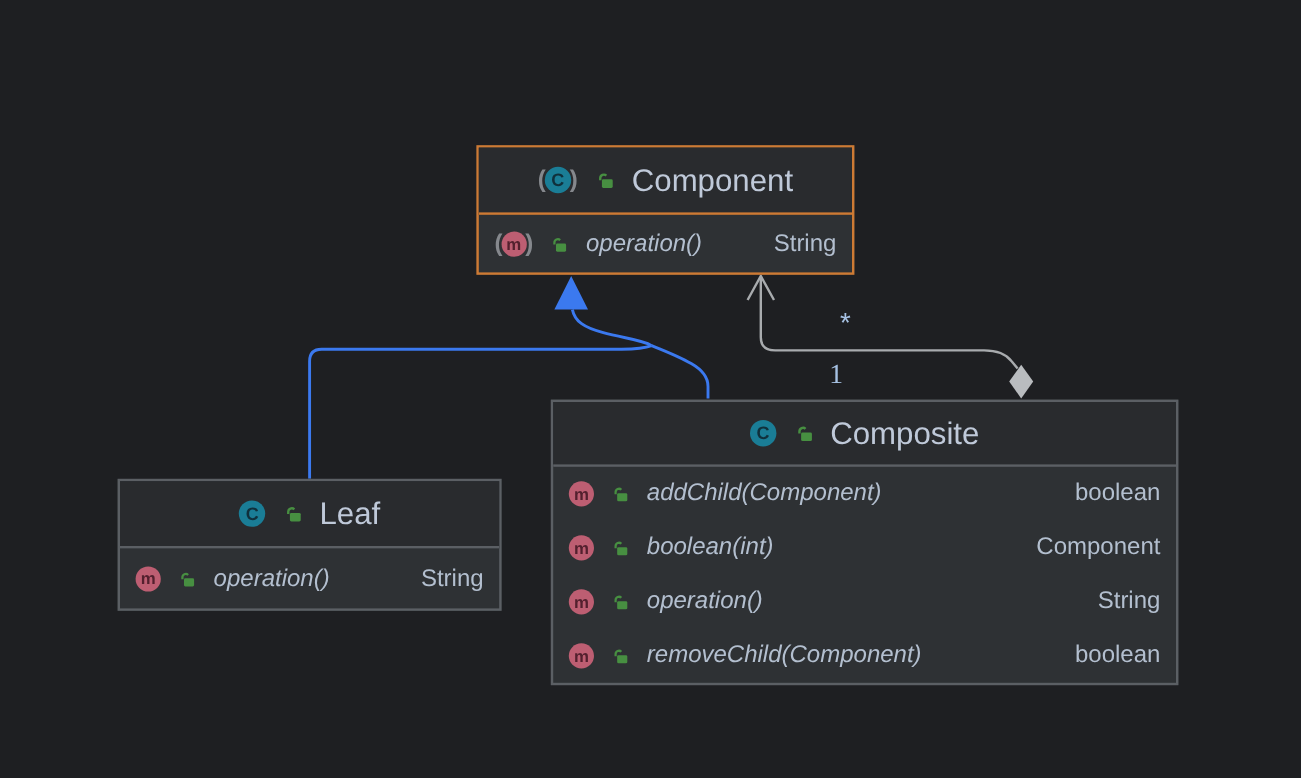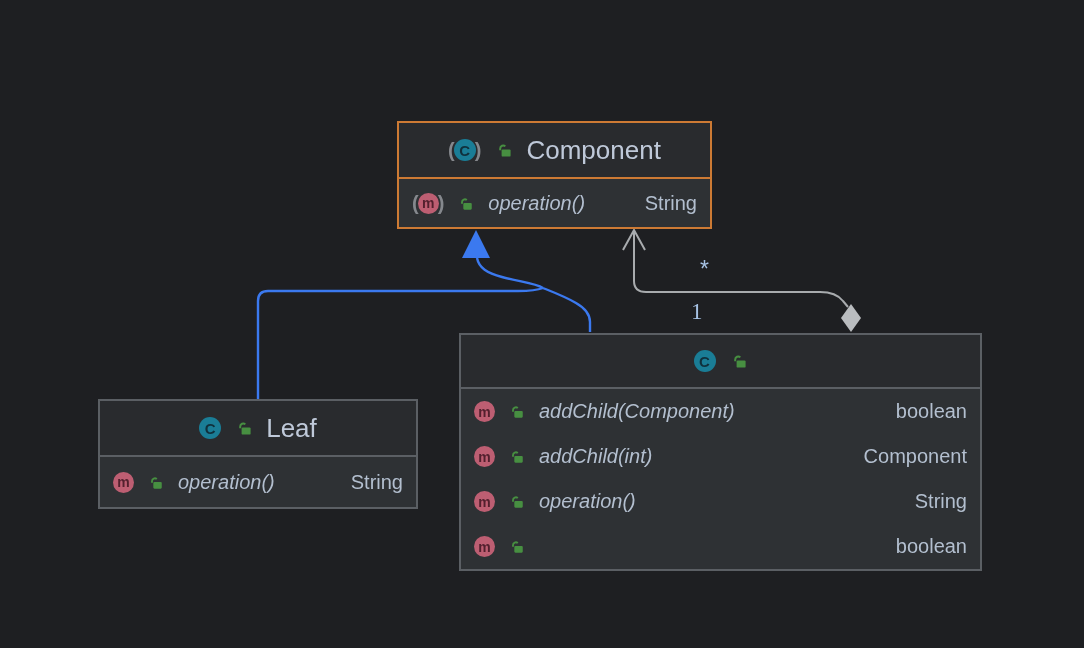--- a/index.html
+++ b/index.html
@@ -128,53 +128,55 @@
     </div>
   </div>
 
   <div class="node" id="node-composite">
     <div class="node-header">
       <span class="badge class-badge">C</span>
       <svg class="lock" width="16" height="16" viewBox="0 0 16 16">
         <path d="M3.2 8.3 V6.6 a3 3 0 0 1 5.1 -2.2" fill="none" stroke="#478f41" stroke-width="2"></path>
         <rect x="4.6" y="7.4" width="9" height="7.2" rx="1.2" fill="#478f41"></rect>
       </svg>
+      <span class="title">Composite</span>
     </div>
     <div class="node-body">
       <div class="method-row">
         <span class="badge method-badge">m</span>
         <svg class="lock" width="15" height="15" viewBox="0 0 16 16">
           <path d="M3.2 8.3 V6.6 a3 3 0 0 1 5.1 -2.2" fill="none" stroke="#478f41" stroke-width="2"></path>
           <rect x="4.6" y="7.4" width="9" height="7.2" rx="1.2" fill="#478f41"></rect>
         </svg>
         <span class="sig">addChild(Component)</span>
         <span class="ret">boolean</span>
       </div>
       <div class="method-row">
         <span class="badge method-badge">m</span>
         <svg class="lock" width="15" height="15" viewBox="0 0 16 16">
           <path d="M3.2 8.3 V6.6 a3 3 0 0 1 5.1 -2.2" fill="none" stroke="#478f41" stroke-width="2"></path>
           <rect x="4.6" y="7.4" width="9" height="7.2" rx="1.2" fill="#478f41"></rect>
         </svg>
-        <span class="sig">addChild(int)</span>
+        <span class="sig">boolean(int)</span>
         <span class="ret">Component</span>
       </div>
       <div class="method-row">
         <span class="badge method-badge">m</span>
         <svg class="lock" width="15" height="15" viewBox="0 0 16 16">
           <path d="M3.2 8.3 V6.6 a3 3 0 0 1 5.1 -2.2" fill="none" stroke="#478f41" stroke-width="2"></path>
           <rect x="4.6" y="7.4" width="9" height="7.2" rx="1.2" fill="#478f41"></rect>
         </svg>
         <span class="sig">operation()</span>
         <span class="ret">String</span>
       </div>
       <div class="method-row">
         <span class="badge method-badge">m</span>
         <svg class="lock" width="15" height="15" viewBox="0 0 16 16">
           <path d="M3.2 8.3 V6.6 a3 3 0 0 1 5.1 -2.2" fill="none" stroke="#478f41" stroke-width="2"></path>
           <rect x="4.6" y="7.4" width="9" height="7.2" rx="1.2" fill="#478f41"></rect>
         </svg>
+        <span class="sig">removeChild(Component)</span>
         <span class="ret">boolean</span>
       </div>
     </div>
   </div>
 
 </div>
 
 </body></html>

